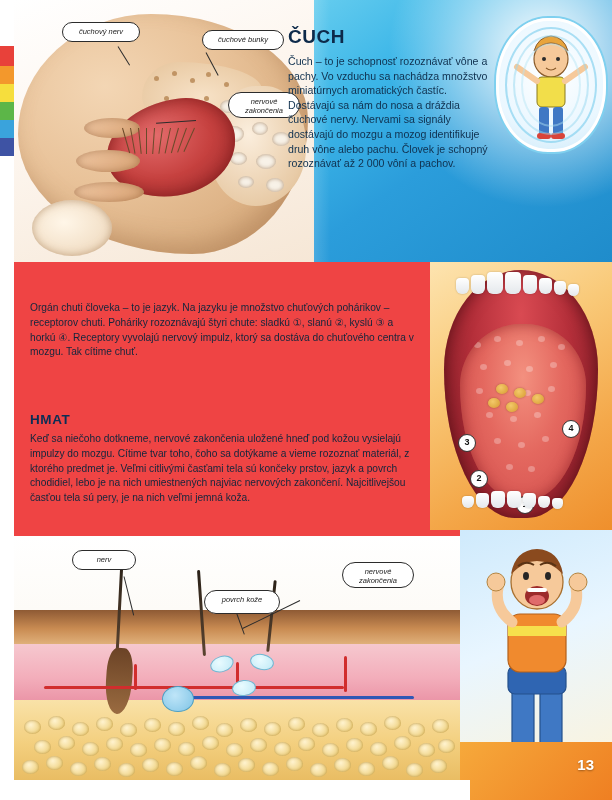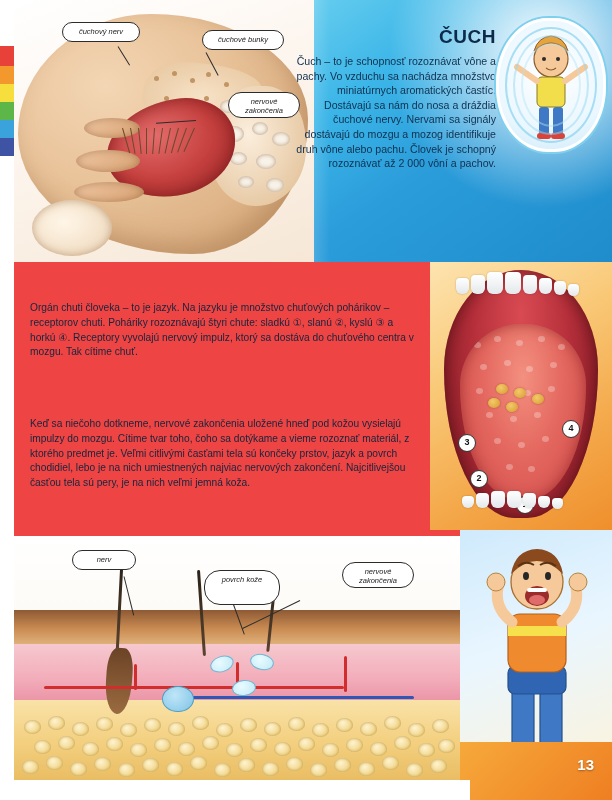--- a/index.html
+++ b/index.html
@@ -166,21 +166,21 @@
     transform-origin: left center;
   }
 
   
   .cuch-block {
     position: absolute;
     left: 288px;
     top: 26px;
     width: 208px;
     color: #102a43;
-    text-align: right;
+    text-align: left;
   }
   .cuch-title {
     font-size: 19px;
     font-weight: bold;
     color: #0d2a4a;
     letter-spacing: .5px;
     margin-bottom: 6px;
   }
   .cuch-body {
     font-size: 10.6px;
@@ -497,20 +497,21 @@
       <rect x="38" y="112" width="14" height="6" rx="3" fill="#d8443a"></rect>
       <rect x="52" y="112" width="14" height="6" rx="3" fill="#d8443a"></rect>
     </svg>
   </div>
 
   <div class="chut-block">
     <div class="sec-body" style="margin-top:5px">Orgán chuti človeka – to je jazyk. Na jazyku je množstvo chuťových pohárikov – receptorov chuti. Poháriky rozoznávajú štyri chute: sladkú ①, slanú ②, kyslú ③ a horkú ④. Receptory vyvolajú nervový impulz, ktorý sa dostáva do chuťového centra v mozgu. Tak cítime chuť.</div>
   </div>
 
   <div class="hmat-block">
+    <div class="sec-title">HMAT</div>
     <div class="sec-body" style="margin-top:5px">Keď sa niečoho dotkneme, nervové zakončenia uložené hneď pod kožou vysielajú impulzy do mozgu. Cítime tvar toho, čoho sa dotýkame a vieme rozoznať materiál, z ktorého predmet je. Veľmi citlivými časťami tela sú končeky prstov, jazyk a povrch chodidiel, lebo je na nich umiestnených najviac nervových zakončení. Najcitlivejšou časťou tela sú pery, je na nich veľmi jemná koža.</div>
   </div>
 
   <div class="tongue-panel">
     <div class="mouth"></div>
     <div class="teeth-top">
       <span style="left:0;top:6px;width:13px;height:16px"></span>
       <span style="left:15px;top:3px;width:14px;height:19px"></span>
       <span style="left:31px;top:0px;width:16px;height:22px"></span>
       <span style="left:49px;top:0px;width:16px;height:22px"></span>
@@ -645,21 +646,21 @@
     <div style="position:absolute;left:148px;top:150px;width:30px;height:24px;border-radius:50%;background:radial-gradient(circle at 40% 35%,#bfe5f8,#7fc4e6);border:1px solid #4c9fc4"></div>
   </div>
 
   <div class="leader" style="left:124px;top:576px;width:40px;transform:rotate(76deg)"></div>
   <div class="leader" style="left:232px;top:600px;width:36px;transform:rotate(70deg)"></div>
   <div class="leader" style="left:300px;top:600px;width:64px;transform:rotate(154deg)"></div>
 
   <div class="callout" style="left:72px;top:550px;width:64px;height:20px;">
     <span>nerv</span>
   </div>
-  <div class="callout" style="left:204px;top:570px;width:76px;height:35px;text-align:center;">
+  <div class="callout" style="left:204px;top:590px;width:76px;height:24px;text-align:center;">
     <span>povrch kože</span>
   </div>
   <div class="callout" style="left:342px;top:562px;width:72px;height:26px;">
     <span>nervové zakončenia</span>
   </div>
 
   <div class="boy-panel">
     <svg width="152" height="250" viewBox="0 0 152 250">
 
       <rect x="52" y="152" width="22" height="70" rx="6" fill="#3f78c4" stroke="#24508c" stroke-width="1.2"></rect>

